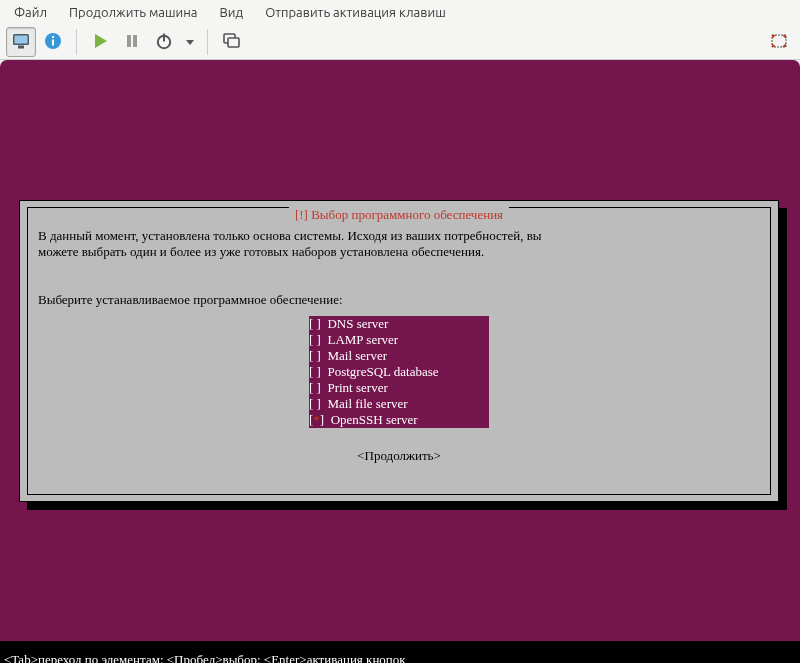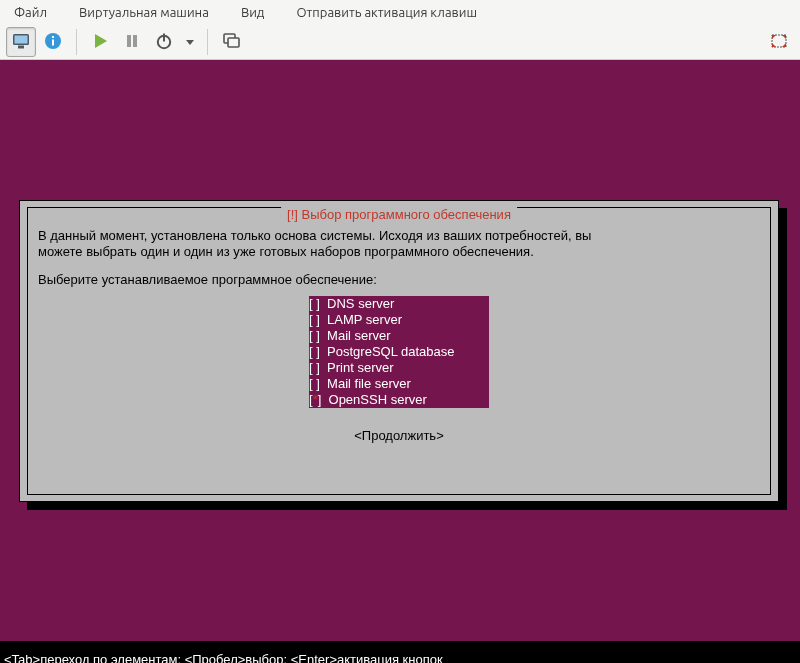--- a/index.html
+++ b/index.html
@@ -10,21 +10,21 @@
     width: 800px;
     height: 663px;
     overflow: hidden;
   }
   .menubar {
     display: flex;
     background: #f5f5f3;
     height: 24px;
     align-items: center;
     padding: 0 4px;
-    gap: 12px;
+    gap: 2px;
   }
   .menu-item {
     padding: 2px 10px;
     color: #3b3b3a;
     cursor: default;
   }
   .toolbar {
     display: flex;
     background: #f5f5f3;
     height: 36px;
@@ -56,24 +56,25 @@
     border:1px solid #a6a6a3;
     background: #eaeaea;
     box-shadow: inset 0 1px 2px rgba(0,0,0,0.15);
   }
   .tb-spacer { flex: 1; }
   .vm-view {
     width: 800px;
     height: 603px;
     background: #75154d;
     position: relative;
-    font-family: Liberation Sans, sans-serif;
+    font-family: Liberation Serif, serif;
     font-size: 13px;
     color: #fff;
     line-height: 16px;
+    border-radius: 7px;
   }
   .dialog-wrap {
     position: absolute;
     left: 19px;
     top: 140px;
     width: 760px;
     height: 302px;
   }
   .dialog-shadow {
     position:absolute;
@@ -136,21 +137,21 @@
     background:#000;
     color:#fff;
     padding:11px 4px;
   }
 </style>
 </head>
 <body>
 
 <div class="menubar">
   <div class="menu-item">Файл</div>
-  <div class="menu-item">Виртуальная машина</div>
+  <div class="menu-item">Продолжить машина</div>
   <div class="menu-item">Вид</div>
   <div class="menu-item">Отправить активация клавиш</div>
 </div>
 
 <div class="toolbar">
   <div class="tb-group">
     <div class="tb-btn active">
       <span>
         <svg width="20" height="20" viewBox="0 0 20 20">
           <rect x="2" y="3" width="16" height="11" rx="1.5" fill="#4c5a66"></rect>
@@ -229,22 +230,22 @@
 
 <div class="vm-view">
 
   <div class="dialog-wrap">
     <div class="dialog-shadow"></div>
     <div class="dialog">
       <div class="dialog-inner">
         <div class="dialog-title">[!] Выбор программного обеспечения</div>
         <div class="dialog-body">
           <p>В данный момент, установлена только основа системы. Исходя из ваших потребностей, вы
-можете выбрать один и один из уже готовых наборов программного обеспечения.</p>
-          <p style="margin-top:12px">Выберите устанавливаемое программное обеспечение:</p>
+можете выбрать один и более из уже готовых наборов установлена обеспечения.</p>
+          <p style="margin-top:32px">Выберите устанавливаемое программное обеспечение:</p>
 
           <div class="checklist">
             <div class="checklist-row"><span>[</span><span class="chk-mark"> </span><span>]  </span><span>DNS server</span></div>
             <div class="checklist-row"><span>[</span><span class="chk-mark"> </span><span>]  </span><span>LAMP server</span></div>
             <div class="checklist-row"><span>[</span><span class="chk-mark"> </span><span>]  </span><span>Mail server</span></div>
             <div class="checklist-row"><span>[</span><span class="chk-mark"> </span><span>]  </span><span>PostgreSQL database</span></div>
             <div class="checklist-row"><span>[</span><span class="chk-mark"> </span><span>]  </span><span>Print server</span></div>
             <div class="checklist-row"><span>[</span><span class="chk-mark"> </span><span>]  </span><span>Mail file server</span></div>
             <div class="checklist-row"><span>[</span><span class="chk-mark">*</span><span>]  </span><span>OpenSSH server</span></div>
           </div>

